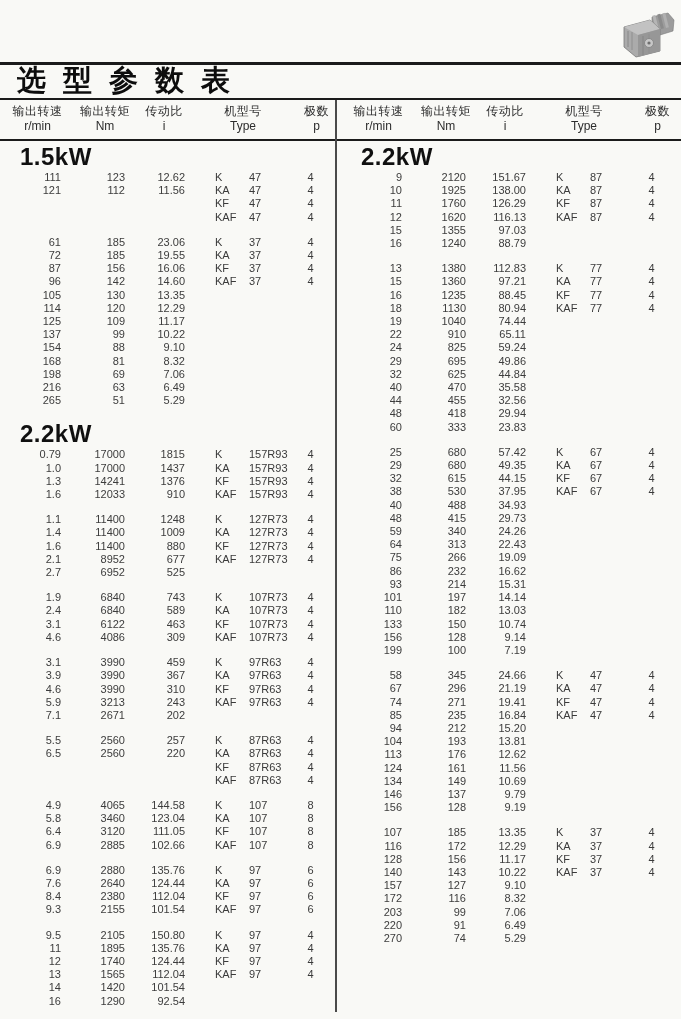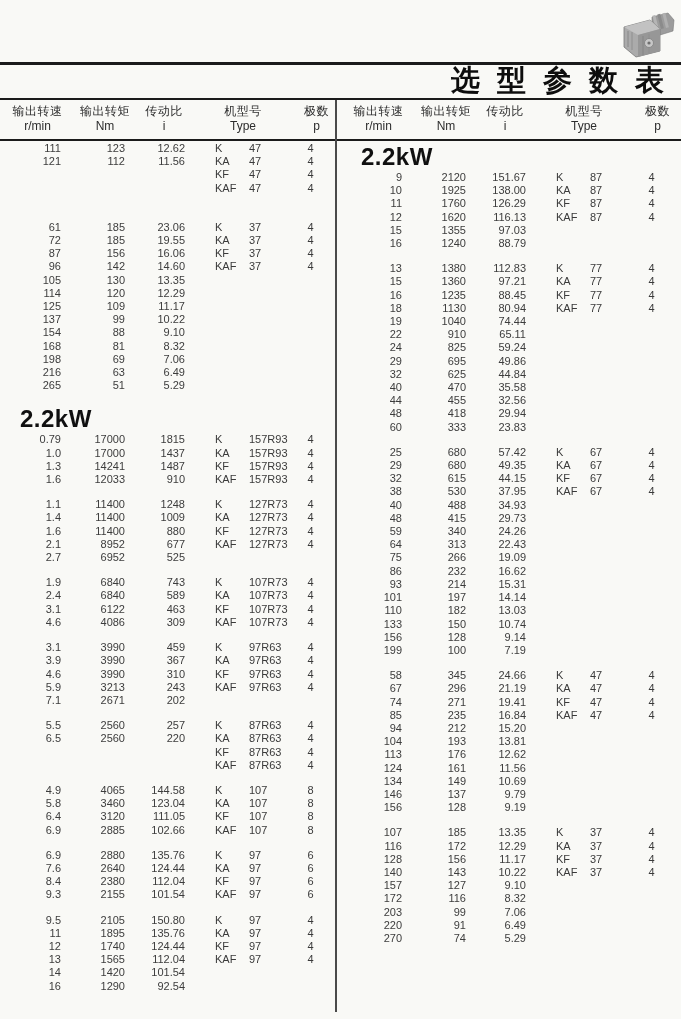--- a/index.html
+++ b/index.html
@@ -10,22 +10,22 @@
     -webkit-font-smoothing:antialiased;
   }
   .rule { position:absolute; left:0; width:681px; background:#1b1b1b; }
   .rule-top    { top:62px;  height:3px; }
   .rule-title  { top:98px;  height:2px; }
   .rule-header { top:139px; height:2px; }
   .vdivider { position:absolute; left:335px; top:100px; width:2px; height:912px; background:#4a4a4a; }
 
   .title {
     position:absolute; top:63px; left:0; width:100%;
-    text-align:right; font-size:29px; font-weight:bold; color:#0d0d0d;
-    letter-spacing:17px; padding-left:3px; box-sizing:border-box;
+    text-align:left; font-size:29px; font-weight:bold; color:#0d0d0d;
+    letter-spacing:17px; padding-left:17px; box-sizing:border-box;
     line-height:35px;
   }
 
   .header-row { position:absolute; top:104px; left:0; width:681px; display:flex; }
   .half { width:340px; display:grid; grid-template-columns:75px 60px 58px 100px 47px; }
   .half.second { margin-left:1px; }
   .hcell { text-align:center; font-size:12px; line-height:15px; color:#2d2d2d; letter-spacing:0.5px; }
   .hcell .unit { letter-spacing:0; }
 
   .body { position:absolute; top:142px; left:0; width:681px; display:flex; }
@@ -122,20 +122,21 @@
       </div>
     </div>
   </div>
 
   <div class="rule rule-header" data-name="header-underline"></div>
   <div class="vdivider" data-name="column-divider"></div>
 
   <div class="body" data-name="table-body">
     <div class="col" data-name="left-column-body">
         <div class="section" data-name="power-section">
+          <div class="section-heading" data-name="section-heading">1.5kW</div>
           <div class="block" data-name="row-block">
             <div class="row" data-name="table-row">
               <span class="c num c1" data-name="cell-output-speed">111</span>
               <span class="c num c2" data-name="cell-output-torque">123</span>
               <span class="c num c3" data-name="cell-ratio">12.62</span>
               <span class="c type" data-name="cell-type"><span class="tp" data-name="type-prefix">K</span><span class="ts" data-name="type-size">47</span></span>
               <span class="c poles" data-name="cell-poles">4</span>
             </div>
             <div class="row" data-name="table-row">
               <span class="c num c1" data-name="cell-output-speed">121</span>
@@ -266,21 +267,21 @@
             <div class="row" data-name="table-row">
               <span class="c num c1" data-name="cell-output-speed">1.0</span>
               <span class="c num c2" data-name="cell-output-torque">17000</span>
               <span class="c num c3" data-name="cell-ratio">1437</span>
               <span class="c type" data-name="cell-type"><span class="tp" data-name="type-prefix">KA</span><span class="ts" data-name="type-size">157R93</span></span>
               <span class="c poles" data-name="cell-poles">4</span>
             </div>
             <div class="row" data-name="table-row">
               <span class="c num c1" data-name="cell-output-speed">1.3</span>
               <span class="c num c2" data-name="cell-output-torque">14241</span>
-              <span class="c num c3" data-name="cell-ratio">1487</span>
+              <span class="c num c3" data-name="cell-ratio">1376</span>
               <span class="c type" data-name="cell-type"><span class="tp" data-name="type-prefix">KF</span><span class="ts" data-name="type-size">157R93</span></span>
               <span class="c poles" data-name="cell-poles">4</span>
             </div>
             <div class="row" data-name="table-row">
               <span class="c num c1" data-name="cell-output-speed">1.6</span>
               <span class="c num c2" data-name="cell-output-torque">12033</span>
               <span class="c num c3" data-name="cell-ratio">910</span>
               <span class="c type" data-name="cell-type"><span class="tp" data-name="type-prefix">KAF</span><span class="ts" data-name="type-size">157R93</span></span>
               <span class="c poles" data-name="cell-poles">4</span>
             </div>

